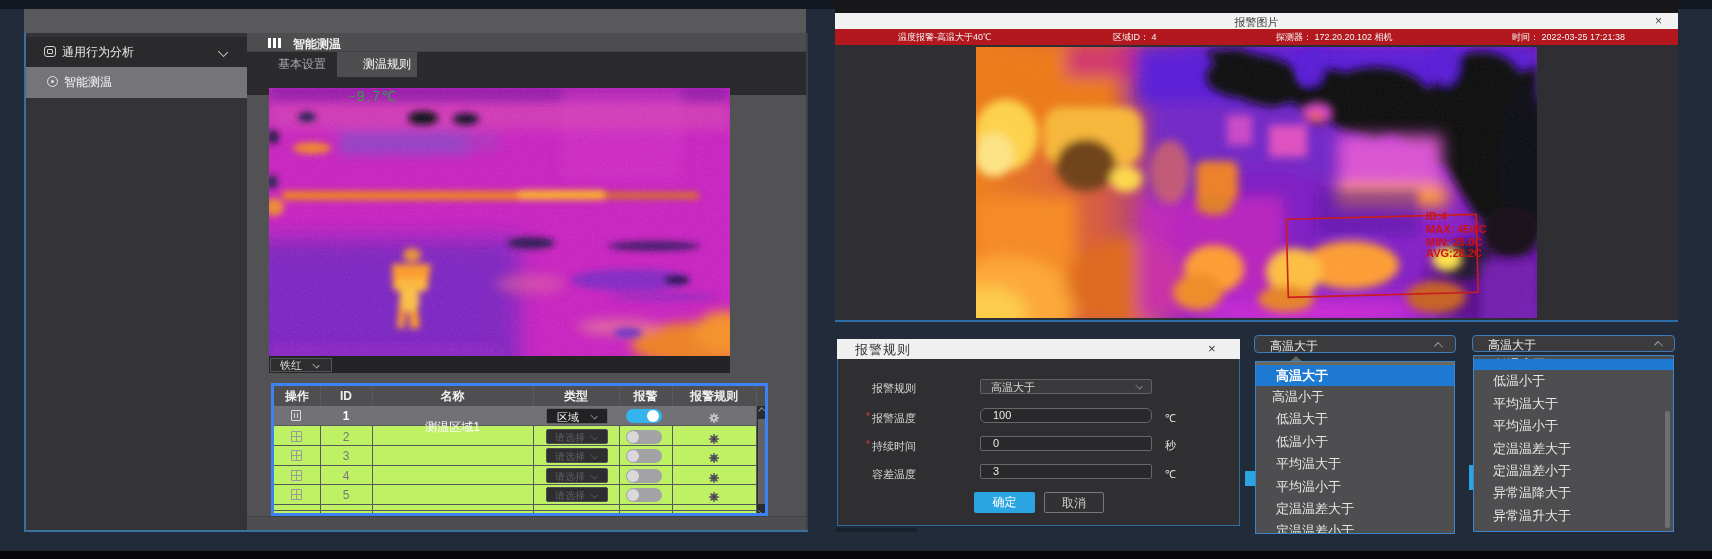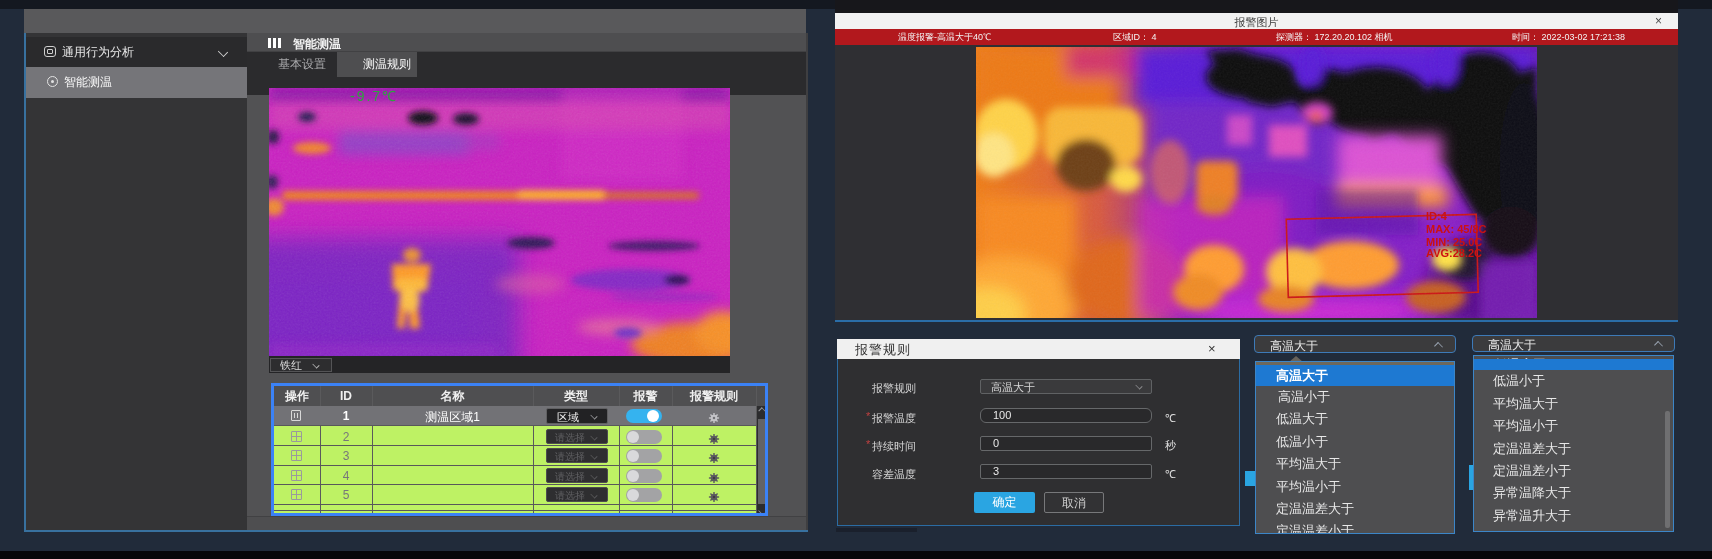--- a/index.html
+++ b/index.html
@@ -139,21 +139,21 @@
         <div class="abs" style="left:98px;top:0;width:1px;height:133px;background:#5a5a5c;"></div>
         <div class="abs" style="left:259px;top:0;width:1px;height:133px;background:#5a5a5c;"></div>
         <div class="abs" style="left:345px;top:0;width:1px;height:133px;background:#5a5a5c;"></div>
         <div class="abs" style="left:398px;top:0;width:1px;height:133px;background:#5a5a5c;"></div>
         <div class="abs" style="left:482px;top:0;width:1px;height:133px;background:#5a5a5c;"></div>
 
         <div class="abs" style="left:0;top:20px;width:482px;height:20px;background:#727276;border-bottom:1px solid #58585a;">
           <span class="abs" style="left:17px;top:4px;width:10px;height:11px;border:1.2px solid #d8d8d8;border-radius:1px;"></span>
           <span class="abs" style="left:20px;top:7px;width:4px;height:5px;border-left:1px solid #d8d8d8;border-right:1px solid #d8d8d8;"></span>
           <span class="abs" style="left:46px;width:52px;text-align:center;top:3px;color:#fff;font-size:12px;font-weight:bold;">1</span>
-          <span class="abs" style="left:98px;width:161px;text-align:center;top:3px;color:#fff;font-size:12px;">测温区域1</span>
+          <span class="abs" style="left:98px;width:161px;text-align:center;top:13px;color:#fff;font-size:12px;">测温区域1</span>
           <div class="abs" style="left:272px;top:2px;width:62px;height:16px;background:#222224;border:1px solid #606062;border-radius:2px;">
             <span class="abs" style="left:10px;top:1px;color:#f0f0f0;font-size:11px;">区域</span>
             <span class="abs" style="left:44px;top:4px;width:6px;height:6px;border-right:1.2px solid #9a9a9c;border-bottom:1.2px solid #9a9a9c;transform:rotate(45deg) scale(1,0.7);"></span>
           </div>
           <div class="abs" style="left:352px;top:3px;width:36px;height:14px;background:#35b3ef;border-radius:7px;">
             <div class="abs" style="left:21px;top:1px;width:12px;height:12px;background:#fff;border-radius:50%;"></div>
           </div>
           <span class="abs" style="left:434px;top:4px;"><svg width="12" height="12" viewBox="0 0 20 20">
                 <g stroke="#c4c4c8" stroke-width="2.4">
                   <line x1="10" y1="1.5" x2="10" y2="18.5"></line>
@@ -280,21 +280,21 @@
 <div class="abs" style="left:835px;top:0;width:843px;height:322px;">
   <div class="abs" style="left:0;top:0;width:843px;height:13px;background:#17171b;"></div>
   <div class="abs" style="left:0;top:13px;width:843px;height:16px;background:#f2f2f2;">
     <span class="abs" style="left:0;width:843px;text-align:center;top:2px;color:#3a3a3a;font-size:11px;">报警图片</span>
     <span class="abs" style="left:820px;top:1px;color:#4a4a4a;font-size:12px;">×</span>
   </div>
   <div class="abs" style="left:0;top:29px;width:843px;height:16px;background:#b2181d;color:#f4f4f4;font-size:9px;line-height:16px;">
     <span class="abs" style="left:63px;">温度报警-高温大于40℃</span>
     <span class="abs" style="left:278px;">区域ID： 4</span>
     <span class="abs" style="left:441px;">探测器： 172.20.20.102 相机</span>
-    <span class="abs" style="left:677px;">时间： 2022-03-02 17:21:38</span>
+    <span class="abs" style="left:677px;">时间： 2022-03-25 17:21:38</span>
   </div>
   <div class="abs" style="left:0;top:45px;width:141px;height:275px;background:#2f2f33;"></div>
   <div class="abs" style="left:702px;top:45px;width:141px;height:275px;background:#2f2f33;"></div>
   <div class="abs" style="left:141px;top:45px;width:561px;height:275px;background:#2f2f33;"></div>
 
   <div class="abs" style="left:141px;top:47px;width:561px;height:271px;" id="rtherm">
 <svg width="561" height="271" viewBox="0 0 561 271">
  <defs>
   <filter id="rb8" x="-30%" y="-30%" width="160%" height="160%">
             <feGaussianBlur stdDeviation="8"></feGaussianBlur>
@@ -419,21 +419,21 @@
 <div class="abs" style="left:1469px;top:465px;width:5px;height:25px;background:#2aa5e2;"></div>
 
 <div class="abs" style="left:1254px;top:335px;width:202px;height:18px;background:#3b3b3d;border:1.5px solid #3d7ab8;border-radius:4px;">
   <span class="abs" style="left:15px;top:2px;color:#eaeaea;font-size:12px;">高温大于</span>
   <span class="abs" style="left:180px;top:7px;width:7px;height:7px;border-left:1.3px solid #9aa4b2;border-top:1.3px solid #9aa4b2;transform:rotate(45deg) scale(1,0.8);"></span>
 </div>
 <div class="abs" style="left:1289px;top:356px;width:0;height:0;border-left:7px solid transparent;border-right:7px solid transparent;border-bottom:6px solid #68625a;"></div>
 <div class="abs" style="left:1255px;top:361px;width:200px;height:173px;background:#4e4e50;border:1px solid #3c86c8;overflow:hidden;font-size:13px;color:#e8e8e8;">
   <div style="height:3px;background:#6e685c;"></div>
   <div style="height:21px;background:#1e79d2;color:#fff;font-weight:bold;line-height:21px;padding-left:20px;">高温大于</div>
-  <div style="height:22px;line-height:22px;padding-left:22px;">高温小于</div>
+  <div style="height:22px;line-height:22px;padding-left:16px;">高温小于</div>
   <div style="height:22px;line-height:22px;padding-left:20px;">低温大于</div>
   <div style="height:23px;line-height:23px;padding-left:20px;">低温小于</div>
   <div style="height:22px;line-height:22px;padding-left:20px;">平均温大于</div>
   <div style="height:23px;line-height:23px;padding-left:20px;">平均温小于</div>
   <div style="height:22px;line-height:22px;padding-left:20px;">定温温差大于</div>
   <div style="height:22px;line-height:22px;padding-left:20px;">定温温差小于</div>
 </div>
 
 <div class="abs" style="left:1472px;top:335px;width:203px;height:17px;background:#3b3b3d;border:1.5px solid #3d7ab8;border-radius:4px;">
   <span class="abs" style="left:15px;top:1px;color:#eaeaea;font-size:12px;">高温大于</span>

